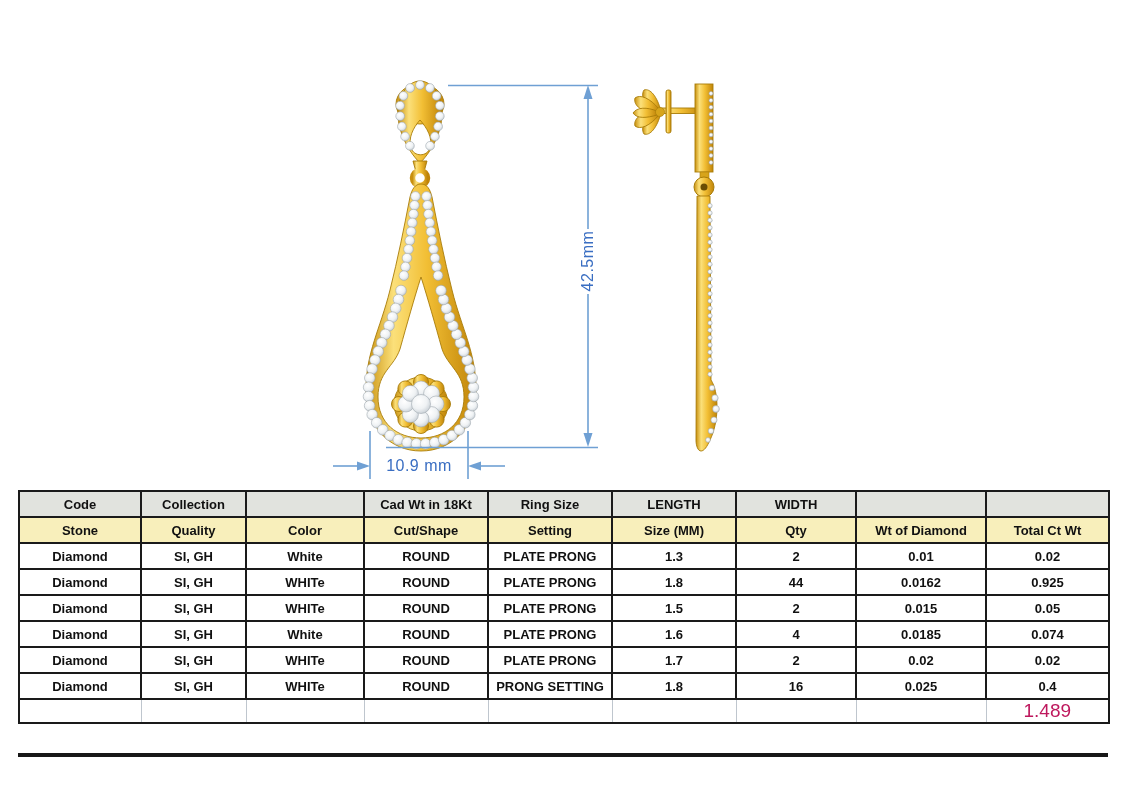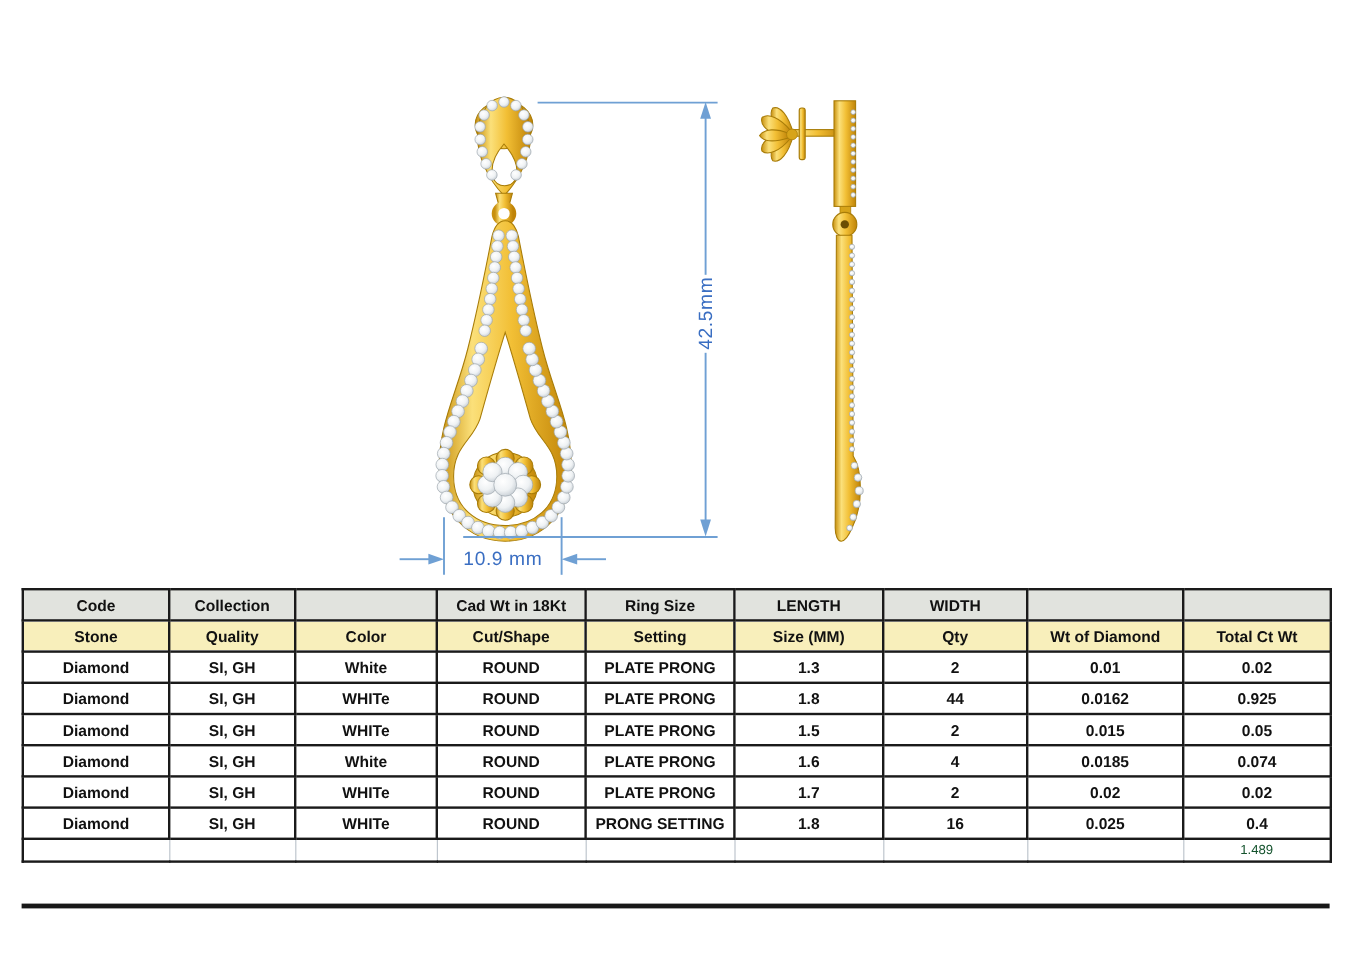--- a/index.html
+++ b/index.html
@@ -15,21 +15,21 @@
   .golddark{fill:#d7a41a;stroke:#a87c08;stroke-width:.6;}
   .diam{fill:url(#diamG);stroke:#9aa3ab;stroke-width:.55;}
   .guide{fill:none;stroke:none;}
   
   .tablewrap{position:absolute;left:18px;top:490px;width:1090px;}
   table.spec{border-collapse:collapse;width:1090px;table-layout:fixed;border:2px solid var(--tborder,#1a1a1a);}
   table.spec td{border:2px solid var(--tborder,#1a1a1a);height:24px;padding:0 2px;text-align:center;vertical-align:middle;
     font-family:"Liberation Sans",sans-serif;font-weight:bold;font-size:13px;color:#111;white-space:nowrap;overflow:hidden;}
   tr.head-gray td{background:var(--hdrgray,#e1e3de);}
   tr.head-yellow td{background:var(--hdryellow,#f8efbb);}
-  tr.total td{border:1px solid var(--totborder,#bfc6ce);height:17px;font-weight:400;font-size:11px;color:#14532d;}
+  tr.total td{border:1px solid var(--totborder,#bfc6ce);height:17px;font-weight:400;font-size:19px;color:#be185d;}
   .thickline{position:absolute;left:0;width:1090px;height:4px;background:#181818;}
 </style>
 </head>
 <body>
 
 <div class="page">
 
   <svg class="drawing" width="1124" height="490" viewBox="0 0 1124 490">
     <defs>
       <linearGradient id="goldG" x1="0" y1="0" x2="1" y2="0">

